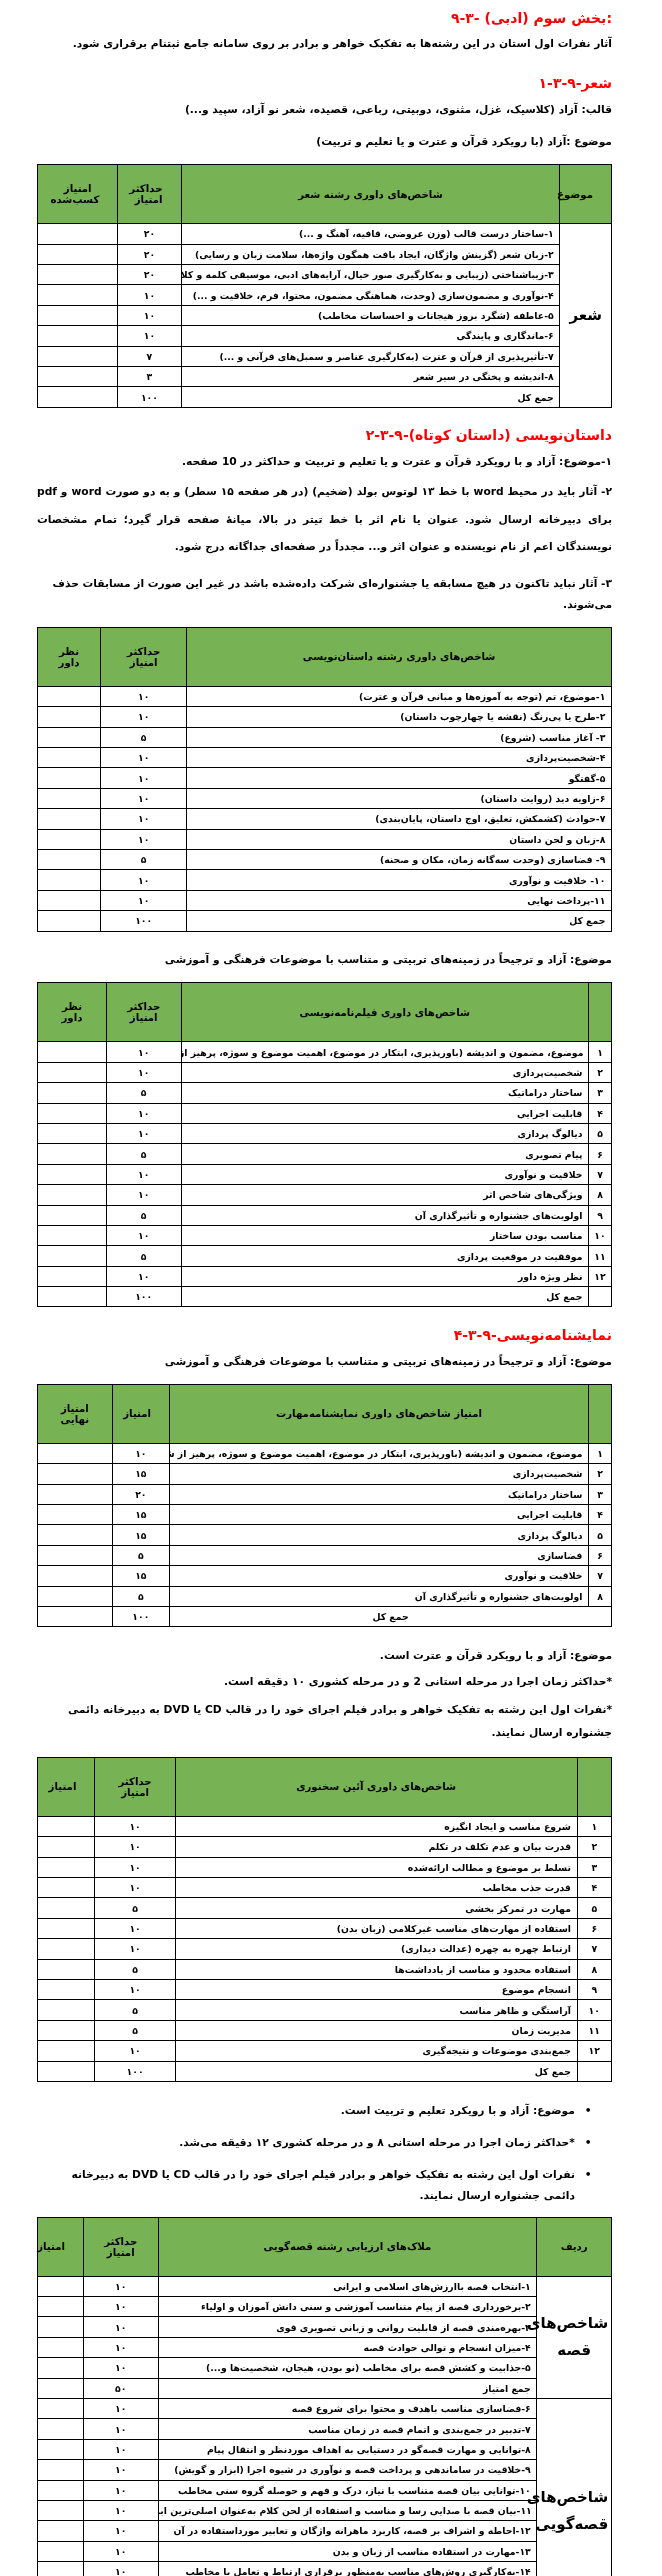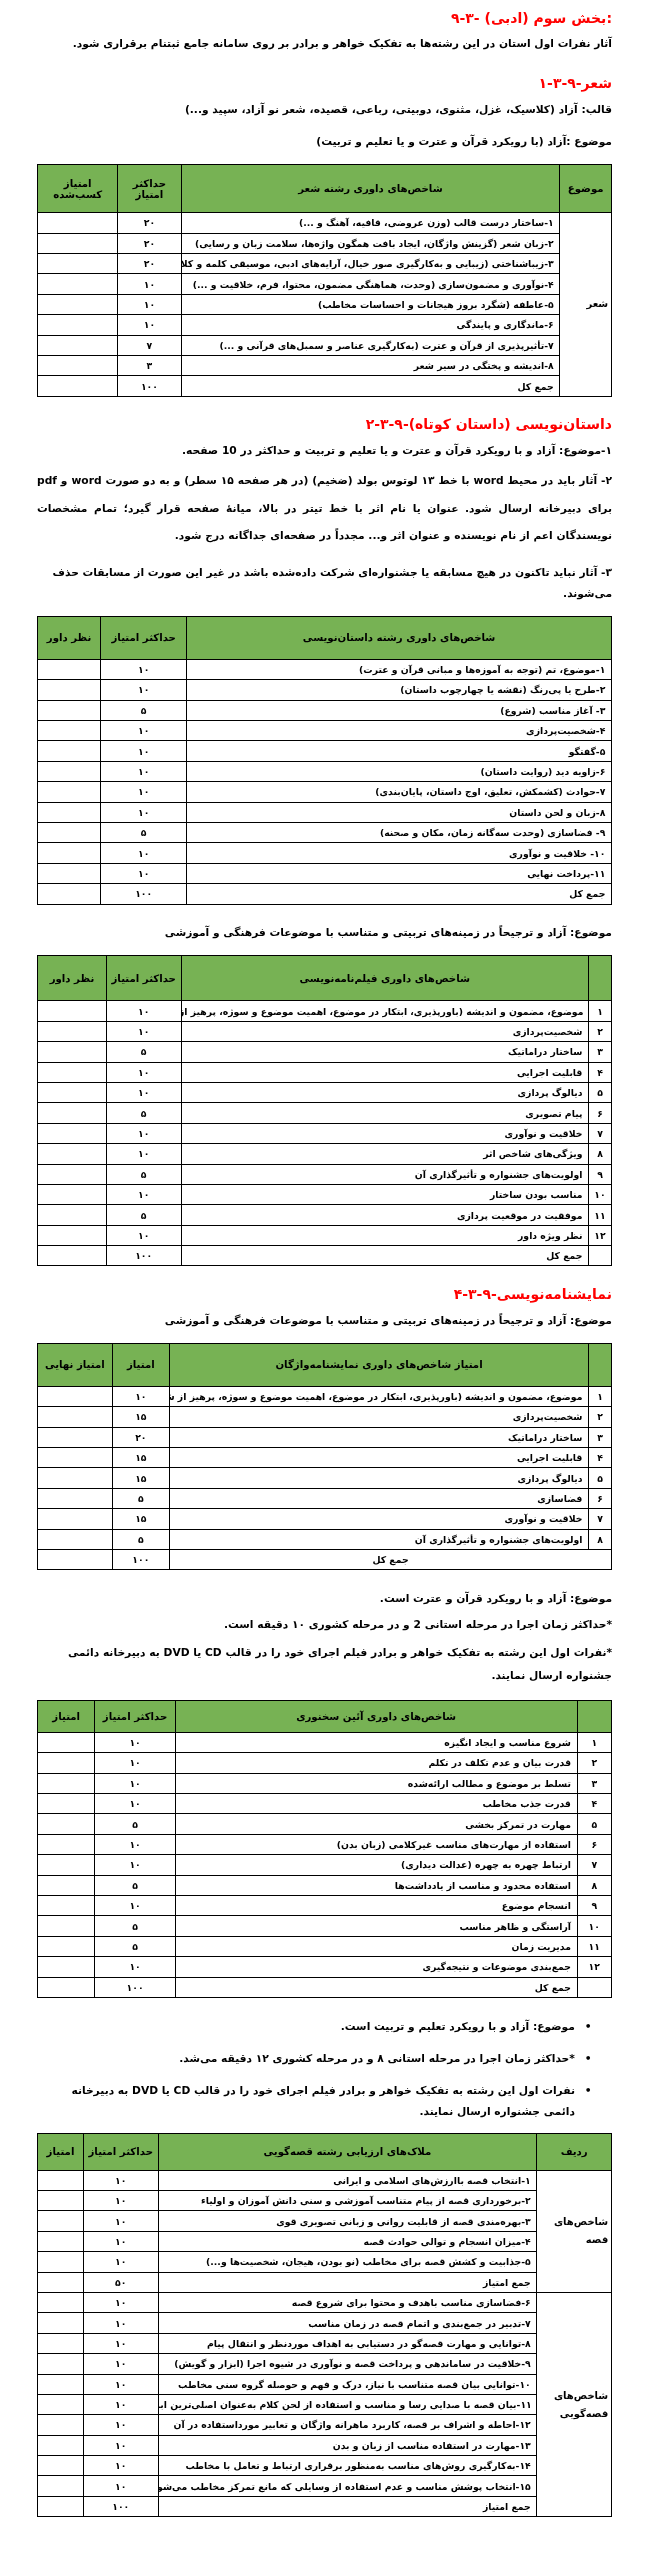--- a/index.html
+++ b/index.html
@@ -14,27 +14,27 @@
   .note{font-size:10.7px;font-weight:bold;margin:0 0 12px;line-height:1.9;}
   .longnote{line-height:2.6;text-align:justify;margin-bottom:13px;}
   .plainline{margin-bottom:5.6px;}
   .twoline{line-height:2.2;}
   .bullets{list-style:none;margin:0 20.4px 7.4px 0;padding:0;font-size:10.7px;font-weight:bold;}
   .bullets li{position:relative;padding-right:16.7px;margin-bottom:10.2px;line-height:2.0;}
   .bullets li .dot{position:absolute;right:0;top:0;}
   .tbl-mount{margin:3.7px 0 18.5px;}
   table.jt{width:100%;border-collapse:collapse;border:1.9px solid #000;table-layout:fixed;}
   table.jt th{background:var(--green);border:0.9px solid #000;font-size:10.2px;font-weight:bold;
-              text-align:center;vertical-align:middle;white-space:pre-line;padding:2px;margin-top:28px;}
+              text-align:center;vertical-align:middle;white-space:pre-line;padding:18px;margin-top:28px;}
   table.jt td{border:0.9px solid #000;height:20.4px;font-size:9.3px;font-weight:bold;
               padding:0.9px 5.6px;vertical-align:middle;}
   table.jt td.c{text-align:right;white-space:nowrap;overflow:hidden;}
   table.jt td.c.center{text-align:center;}
   table.jt td.m,table.jt td.num{text-align:center;padding:0.9px 1.9px;}
-  table.jt td.side{font-size:10px;padding:1.9px 2.8px;white-space:normal;line-height:1.8;}
+  table.jt td.side{text-align:center;font-size:15px;padding:1.9px 2.8px;white-space:normal;line-height:1.8;}
 </style>
 </head>
 <body>
 
 <div class="page">
 
   <h1 class="sec-heading lvl1">۹-۳- بخش سوم (ادبی):</h1>
   <p class="intro">آثار نفرات اول استان در این رشته‌ها به تفکیک خواهر و برادر بر روی سامانه جامع ثبتنام برقراری شود.</p>
 
   <h2 class="sec-heading">۱-۳-۹-شعر</h2>
@@ -298,21 +298,21 @@
       <table class="jt kind-num">
         <colgroup>
           <col style="width: 4%;">
           <col style="width: 73%;">
           <col style="width: 10%;">
           <col style="width: 13%;">
         </colgroup>
         <thead>
           <tr style="height: 43px;">
             <th></th>
-            <th>امتیاز شاخص‌های داوری نمایشنامه‌واژگان</th>
+            <th>امتیاز شاخص‌های داوری نمایشنامه‌مهارت</th>
             <th>امتیاز</th>
             <th>امتیاز نهایی</th>
           </tr>
         </thead>
         <tbody>
           <tr>
             <td class="num">۱</td>
             <td class="c">موضوع، مضمون و اندیشه (باورپذیری، ابتکار در موضوع، اهمیت موضوع و سوژه، پرهیز از شعارزدگی)</td>
             <td class="m">۱۰</td>
             <td class="e"></td>

